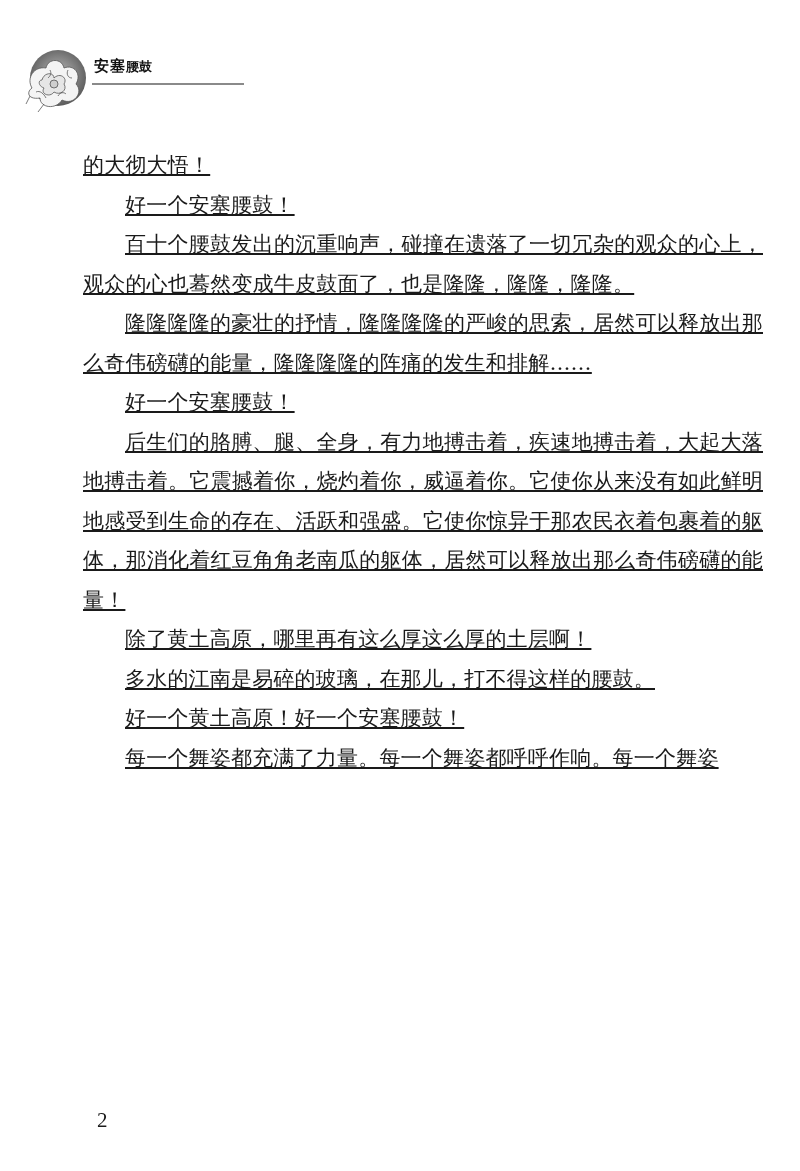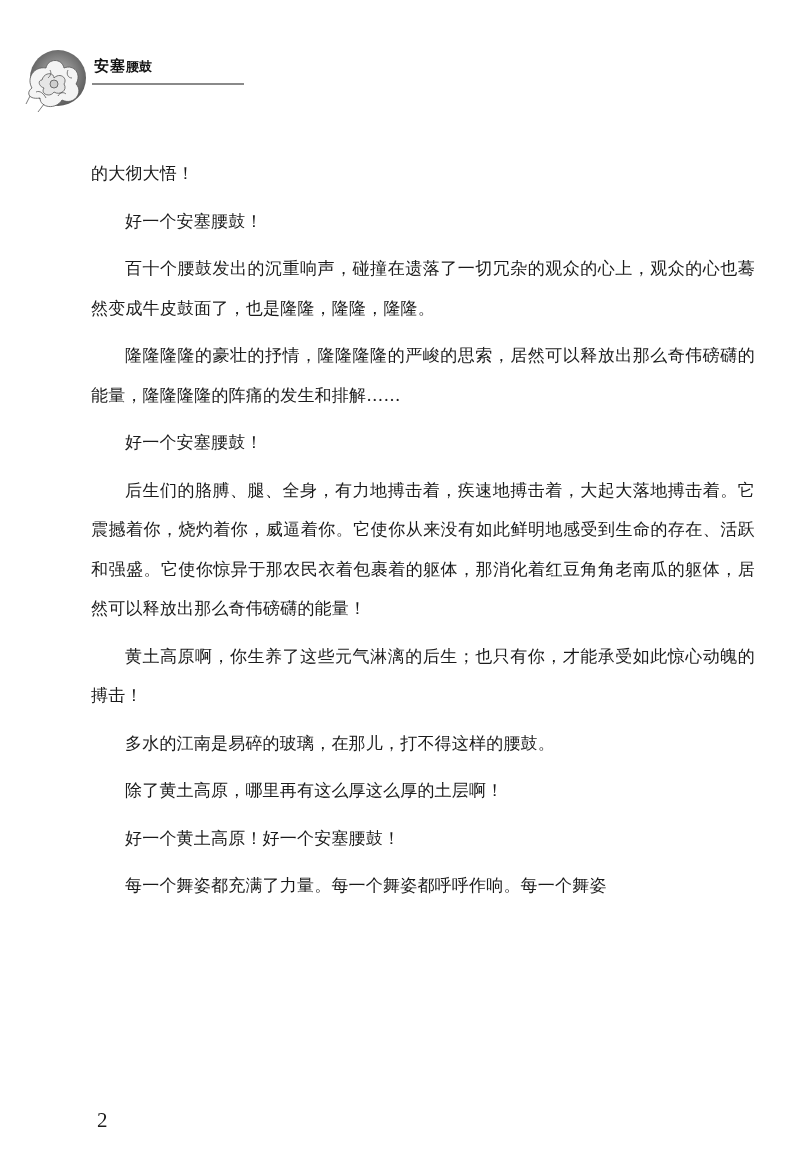--- a/index.html
+++ b/index.html
@@ -52,25 +52,26 @@
       height: 2px;
       background: #8a8a8a;
     }
     .content {
       position: absolute;
       left: 83px;
       top: 146px;
       width: 680px;
     }
     .para {
-      margin: 8px;
-      font-size: 17px;
+      margin: 0;
+      font-size: 21px;
       line-height: 39.5px;
       text-align: justify;
       letter-spacing: 0.2px;
+      text-decoration: underline;
     }
     .indent {
       text-indent: 2em;
     }
     .page-number {
       position: absolute;
       left: 97px;
       top: 1108px;
       font-size: 21px;
       font-family: "Liberation Serif", "DejaVu Serif", serif;
@@ -110,20 +111,19 @@
   <div class="header-rule"></div>
 </div>
 
 <div class="content">
   <p class="para">的大彻大悟！</p>
   <p class="para indent">好一个安塞腰鼓！</p>
   <p class="para indent">百十个腰鼓发出的沉重响声，碰撞在遗落了一切冗杂的观众的心上，观众的心也蓦然变成牛皮鼓面了，也是隆隆，隆隆，隆隆。</p>
   <p class="para indent">隆隆隆隆的豪壮的抒情，隆隆隆隆的严峻的思索，居然可以释放出那么奇伟磅礴的能量，隆隆隆隆的阵痛的发生和排解……</p>
   <p class="para indent">好一个安塞腰鼓！</p>
   <p class="para indent">后生们的胳膊、腿、全身，有力地搏击着，疾速地搏击着，大起大落地搏击着。它震撼着你，烧灼着你，威逼着你。它使你从来没有如此鲜明地感受到生命的存在、活跃和强盛。它使你惊异于那农民衣着包裹着的躯体，那消化着红豆角角老南瓜的躯体，居然可以释放出那么奇伟磅礴的能量！</p>
-  <p class="para indent">黄土高原啊，你生养了这些元气淋漓的后生；也只有你，才能承受如此惊心动魄的搏击！</p>
+  <p class="para indent">除了黄土高原，哪里再有这么厚这么厚的土层啊！</p>
   <p class="para indent">多水的江南是易碎的玻璃，在那儿，打不得这样的腰鼓。</p>
-  <p class="para indent">除了黄土高原，哪里再有这么厚这么厚的土层啊！</p>
   <p class="para indent">好一个黄土高原！好一个安塞腰鼓！</p>
   <p class="para indent">每一个舞姿都充满了力量。每一个舞姿都呼呼作响。每一个舞姿</p>
 </div>
 
 <div class="page-number">2</div>
 
 </body></html>

